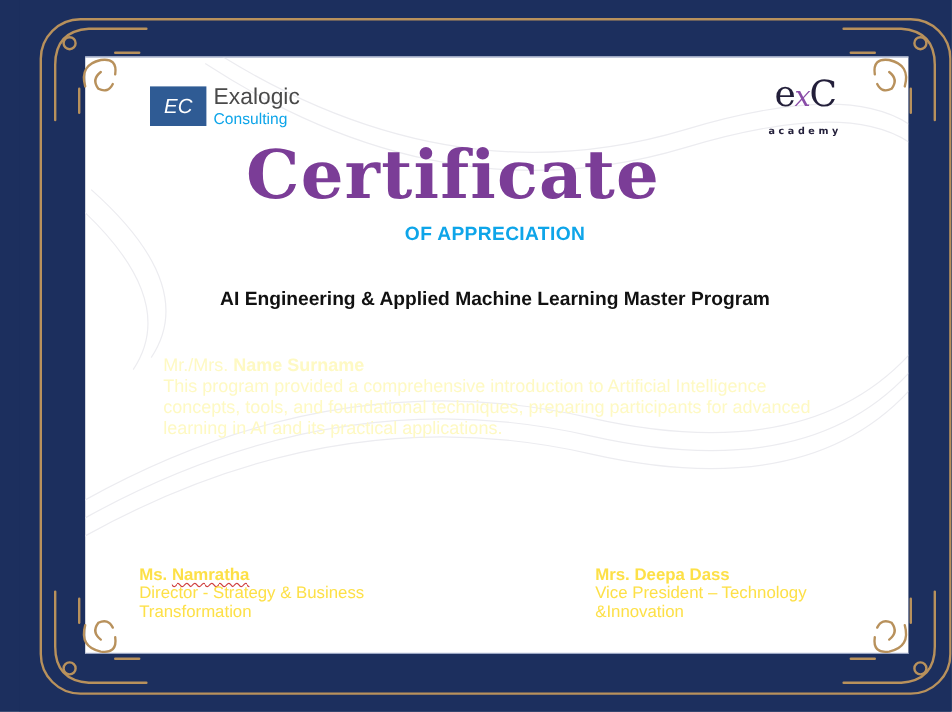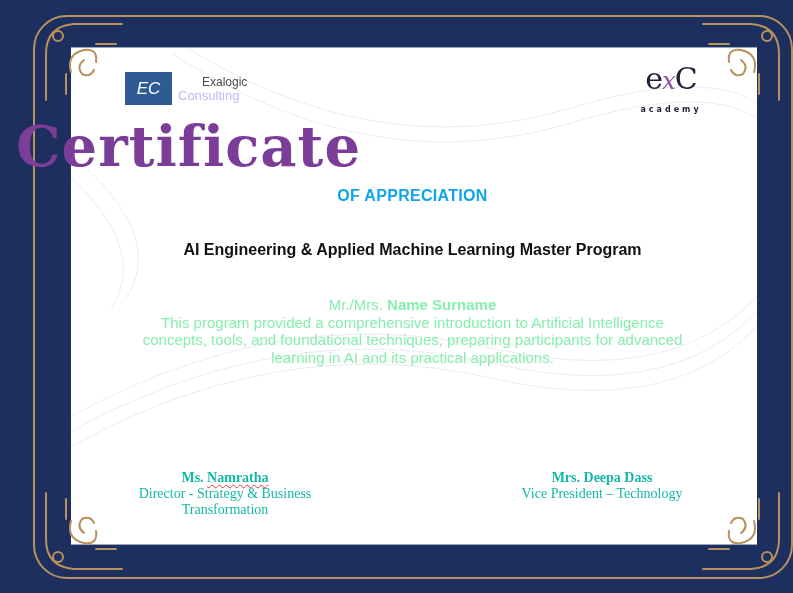--- a/index.html
+++ b/index.html
@@ -14,39 +14,39 @@
   .corner { position: absolute; width: 88px; height: 88px; }
   .corner.tl { left: 20px; top: 14px; }
   .corner.tr { right: 20px; top: 14px; transform: scaleX(-1); }
   .corner.bl { left: 20px; bottom: 14px; transform: scaleY(-1); }
   .corner.br { right: 20px; bottom: 14px; transform: scale(-1,-1); }
 
   .ec-logo { position: absolute; left: 109px; top: 72px; display: flex; align-items: center; }
   .ec-box { width: 47px; height: 33px; background: #2f5b94; color: #ffffff; font-style: italic;
     font-family: "Liberation Sans", sans-serif; font-size: 17px; display: flex; align-items: center; justify-content: center; }
   .ec-text { margin-left: 6px; line-height: 1; font-family: "Liberation Sans", sans-serif; }
-  .ec-text .l1 { font-size: 12px; color: #4a4a4a; margin-left: 24px; }
-  .ec-text .l2 { font-size: 13px; color: #c4b5fd; margin-top: 1px; }
+  .ec-text .l1 { font-size: 19px; color: #4a4a4a; }
+  .ec-text .l2 { font-size: 13px; color: #0ea5e9; margin-top: 1px; }
 
   .exc-logo { position: absolute; left: 620px; top: 64px; width: 70px; text-align: center; }
   .exc-mark { font-family: "DejaVu Serif", serif; font-weight: normal; font-size: 30px; color: #231f3a; letter-spacing: -1px; line-height: 1; }
   .exc-mark .x { color: #8a4da8; font-style: italic; font-size: 24px; }
   .exc-sub { font-family: "DejaVu Sans", sans-serif; font-size: 8px; letter-spacing: 3px; color: #231f3a; font-weight: bold; margin-top: 11px; }
 
-  .title { position: absolute; left: 0; width: 723px; top: 118px; 
+  .title { position: absolute; left: 0; width: 723px; top: 118px; text-align: center;
     font-family: "DejaVu Serif", serif; font-weight: bold; font-size: 56px; color: #7b3d97; letter-spacing: 1px; line-height: 1; }
   .subtitle { position: absolute; left: 0; width: 793px; top: 187px; text-align: center;
     font-family: "Liberation Sans", sans-serif; font-weight: bold; font-size: 16px; color: #0ea5e9; letter-spacing: 0.3px; }
   .program { position: absolute; left: 0; width: 793px; top: 241px; text-align: center;
     font-family: "Liberation Sans", sans-serif; font-weight: bold; font-size: 16px; color: #111; }
-  .body { position: absolute; left: 120px; width: 553px; top: 296px; text-align: center;
-    font-family: "Liberation Sans", sans-serif; font-size: 15px; color: #86efac; line-height: 17.6px; }
+  .body { position: absolute; left: 120px; width: 553px; top: 296px; 
+    font-family: "Liberation Sans", sans-serif; font-size: 15px; color: #fef9c3; line-height: 17.6px; }
   .body b { font-weight: bold; }
 
-  .sig { position: absolute; top: 470px; text-align: center; font-family: Liberation Serif, serif; color: #14b8a6; }
+  .sig { position: absolute; top: 470px; text-align: left; font-family: Liberation Sans, sans-serif; color: #fde047; }
   .sig .name { font-weight: bold; font-size: 14px; }
   .sig .role { font-size: 14px; line-height: 15.5px; }
   .sig.left { left: 100px; width: 218px; }
   .sig.right { left: 480px; width: 212px; }
   .squiggle { text-decoration: underline wavy #d04040; text-decoration-thickness: 1px; text-underline-offset: 2px; }
 </style>
 </head>
 <body>
 
 <div class="frame">
@@ -131,14 +131,15 @@
 
   <div class="sig left">
     <div class="name"><span>Ms. </span><span class="squiggle">Namratha</span></div>
     <div class="role">Director - Strategy &amp; Business</div>
     <div class="role">Transformation</div>
   </div>
 
   <div class="sig right">
     <div class="name"><span>Mrs. </span><span>Deepa Dass</span></div>
     <div class="role">Vice President – Technology</div>
+    <div class="role">&amp;Innovation</div>
   </div>
 </div>
 
 </body></html>

